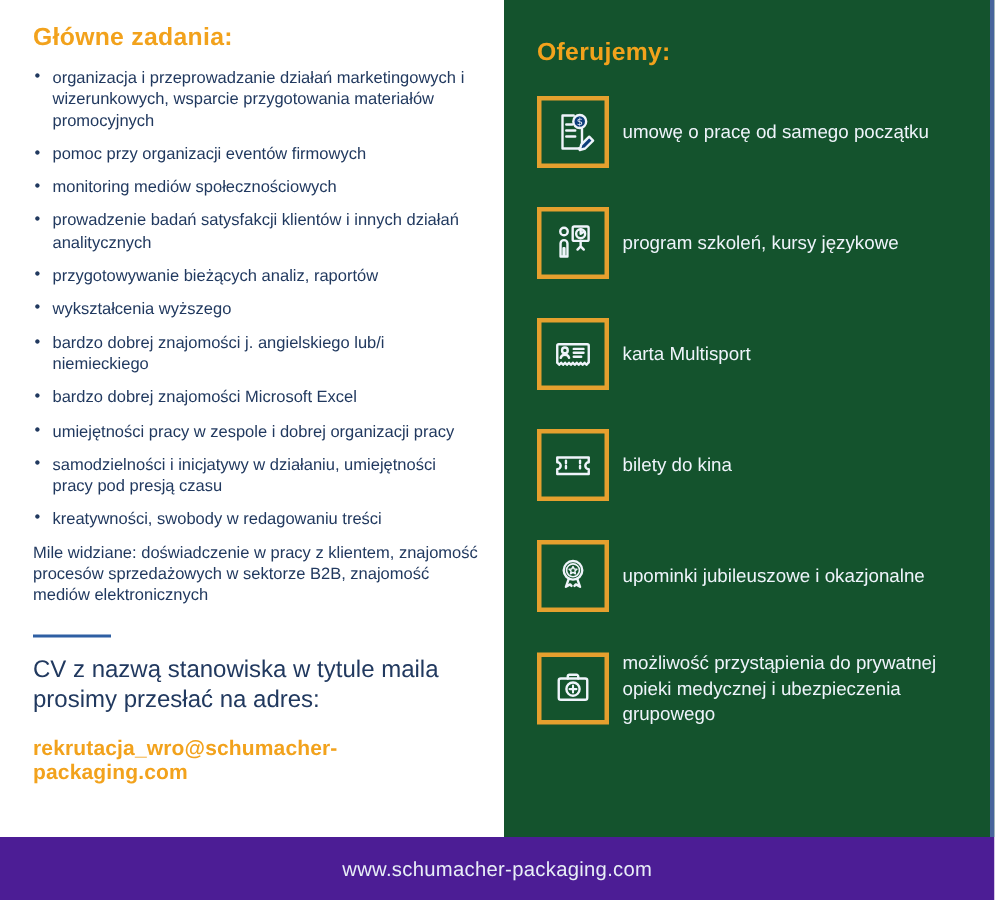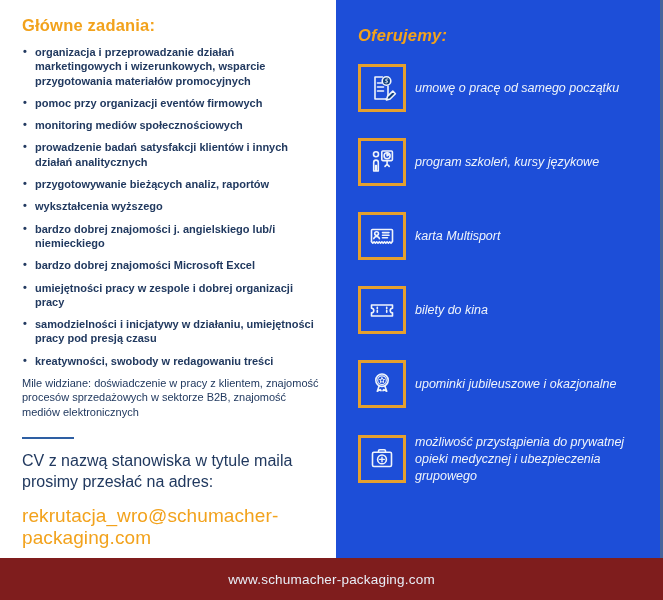--- a/index.html
+++ b/index.html
@@ -14,57 +14,57 @@
   
   .left-panel{
     width:336px;box-sizing:border-box;background:#ffffff;
     padding:16px 16px 0 22px;position:relative;
   }
   .section-title{
     color:#F2A21C;font-size:16.5px;font-weight:bold;
     margin:0 0 10px 0;letter-spacing:.2px;
   }
   .section-title.second{margin-top:11px;}
-  ul.bullets{list-style:none;margin:0;padding:0;font-weight:bold;}
+  ul.bullets{list-style:none;margin:0;padding:0;}
   ul.bullets li{
     position:relative;padding-left:13px;margin:0 0 8px 0;
     font-size:11px;line-height:1.3;color:#21395F;
   }
   ul.bullets li::before{
     content:"•";position:absolute;left:1px;top:-1px;color:#21395F;
   }
   .note{font-size:11px;line-height:1.3;color:#21395F;margin:2px 0 0 0;}
   .divider{width:52px;border:none;border-top:2px solid #2E5FA3;margin:18px 0 12px 0;}
   .cv-note{font-size:16px;line-height:1.3;color:#21395F;margin:0;}
   .email{
-    font-size:19px;font-weight:normal;color:#F2A21C;margin:12px 0 0 0;
+    font-size:14px;font-weight:bold;color:#F2A21C;margin:12px 0 0 0;
     letter-spacing:.1px;cursor:pointer;
   }
 
   
   .right-panel{
-    flex:1;box-sizing:border-box;background:#1d4ed8;color:#EFF4FB;
-    padding:26px 12px 0 22px;position:relative;font-style:italic;
+    flex:1;box-sizing:border-box;background:#14532d;color:#EFF4FB;
+    padding:26px 12px 0 22px;position:relative;
   }
   .right-panel::after{
     content:"";position:absolute;top:0;right:0;width:3px;height:100%;
     background:#47649C;
   }
   .offer-item{display:flex;align-items:center;margin-top:26px;}
   .offer-item.first{margin-top:19px;}
   .icon-box{
     width:48px;height:48px;box-sizing:border-box;flex:none;
     border:3px solid #E5A02E;display:flex;align-items:center;justify-content:center;
   }
   .icon-box svg{stroke:#EFF4FB;fill:none;stroke-width:1.6;stroke-linecap:round;stroke-linejoin:round;}
   .offer-label{margin-left:9px;font-size:12.5px;line-height:1.35;color:#EFF4FB;}
 
   
   .footer{
-    height:42px;background:#7f1d1d;display:flex;align-items:center;justify-content:center;
+    height:42px;background:#4c1d95;display:flex;align-items:center;justify-content:center;
   }
   .footer-url{color:#E8EEF7;font-size:13.5px;letter-spacing:.2px;cursor:pointer;}
 </style>
 </head>
 <body>
 
 <div class="page">
   <div class="main">
 
     <div class="left-panel">

